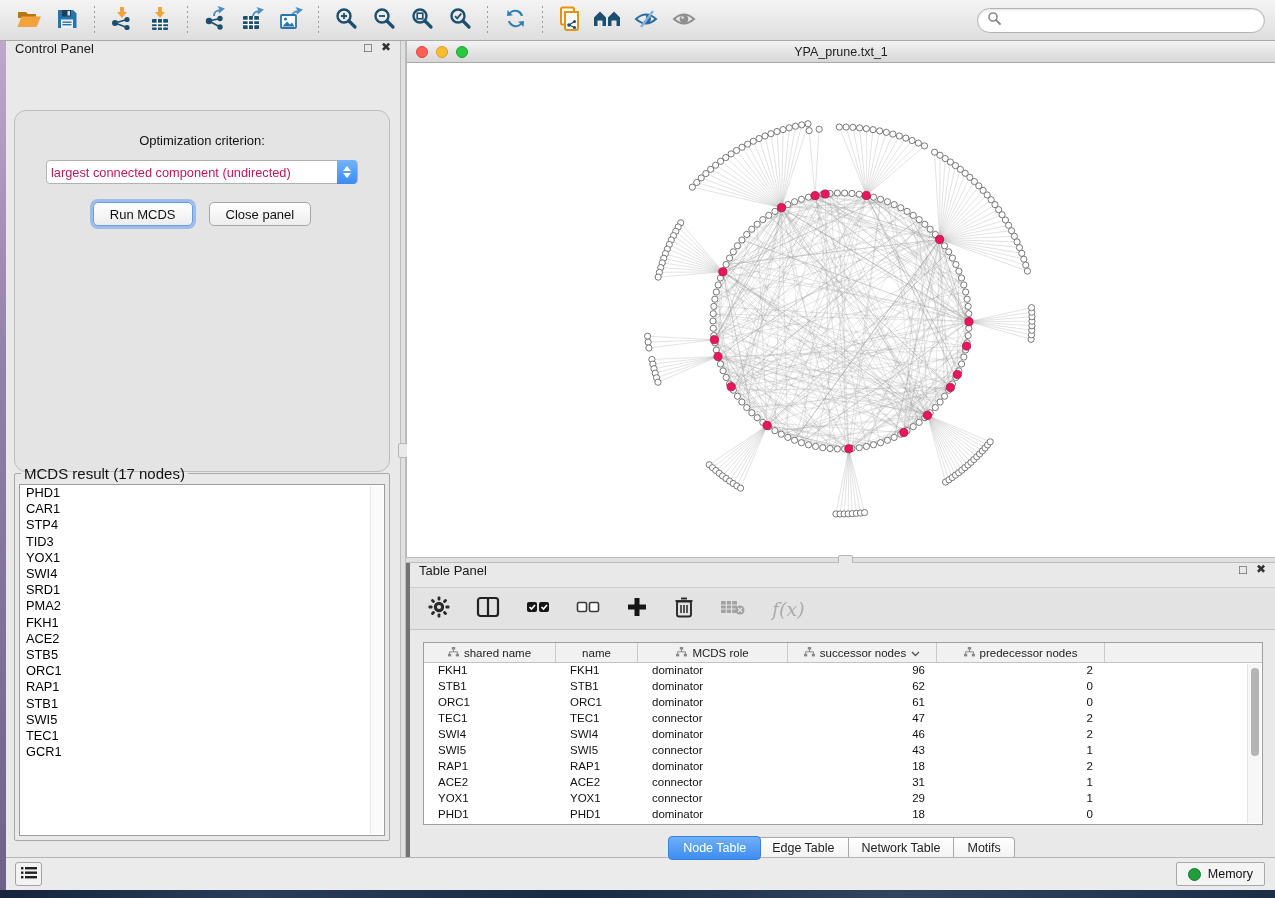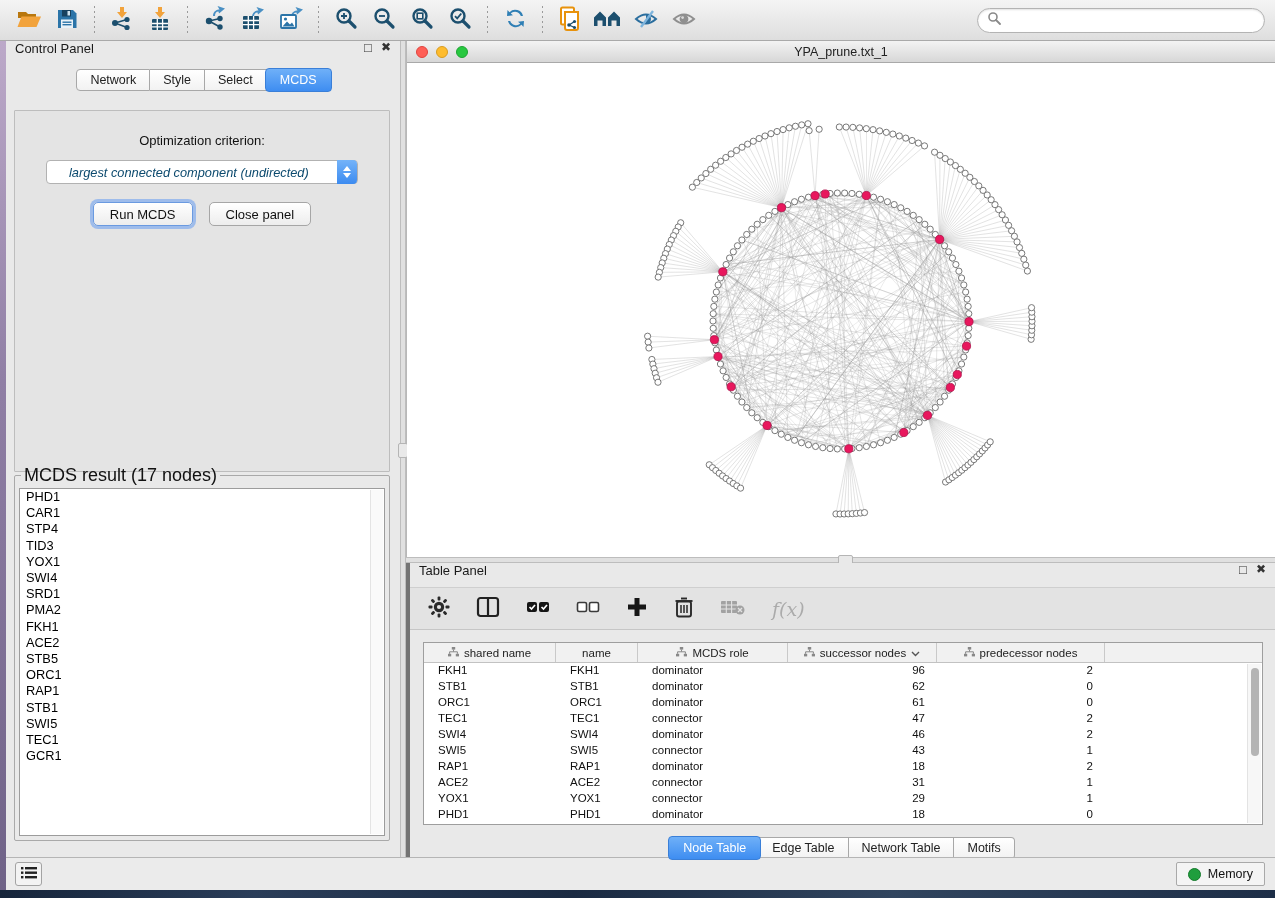--- a/index.html
+++ b/index.html
@@ -46,40 +46,40 @@
   .win-btn { font-size:12px; color:#333; line-height:1; cursor:default; }
   .win-btn.float { font-size:13px; }
   .seg-tabs { display:flex; justify-content:center; margin-top:4px; position:relative; }
   .seg { font-size:12.5px; color:#222; padding:3px 13px; background:linear-gradient(#ffffff,#f2f2f2);
     border:1px solid #a8a8a8; border-left:none; position:relative; }
   .seg:first-child { border-left:1px solid #a8a8a8; border-radius:4px 0 0 4px; }
   .seg:last-child { border-radius:0 4px 4px 0; }
   .seg.active { background:linear-gradient(#6fb0f8,#3e8df1); color:#fff; border-color:#3a7fd8;
     border-radius:4px; z-index:1; margin:-1px -2px; padding:4px 14px; border-left:1px solid #3a7fd8; }
   #tab-content { position:absolute; left:8px; right:10px; top:69px; height:362px;
-    border:1px solid #bdbdbd; border-radius:1px; background:#e4e4e4; text-align:center; }
+    border:1px solid #bdbdbd; border-radius:12px; background:#e4e4e4; text-align:center; }
   #opt-label { font-size:13px; color:#111; margin-top:22px; }
   #criterion { width:312px; height:24px; margin:12px auto 0; background:#fff;
     border:1px solid #b2b2b2; border-radius:4px; display:flex; align-items:center; position:relative; }
-  #criterion .val { font-size:12.8px; color:#0c4a6e; padding-left:22px; white-space:nowrap;font-style:italic; }
+  #criterion .val { font-size:12.8px; color:#be185d; padding-left:4px; white-space:nowrap; }
   #criterion .stepper { position:absolute; right:0; top:-1px; bottom:-1px; width:20px;
     background:linear-gradient(#74b3f9,#3c8bf0); border-radius:0 4px 4px 0;
     display:flex; flex-direction:column; align-items:center; justify-content:center; gap:2px; }
   .tri-up { width:0; height:0; border-left:4px solid transparent; border-right:4px solid transparent;
     border-bottom:5px solid #fff; }
   .tri-dn { width:0; height:0; border-left:4px solid transparent; border-right:4px solid transparent;
     border-top:5px solid #fff; }
   #btn-row { display:flex; justify-content:center; gap:16px; margin-top:18px; }
   .mac-btn { font-family:"Liberation Sans",sans-serif; font-size:13px; color:#111; height:24px;
     padding:0 16px; border:1px solid #a6a6a6; border-radius:5px;
     background:linear-gradient(#ffffff,#ededed); }
   .mac-btn.focused { box-shadow:0 0 0 3px rgba(100,155,240,.55); border-color:#6a9ae0; }
   #mcds-result { position:absolute; left:8px; right:10px; top:424px; height:376px;
     border:1px solid #a9a9a9; border-radius:2px; }
-  #mcds-result legend { font-size:18px; color:#111; margin-left:6px; padding:0 3px; }
+  #mcds-result legend { font-size:15px; color:#111; margin-left:6px; padding:0 3px; }
   #mcds-list { position:absolute; left:4px; right:4px; top:2px; bottom:4px; background:#fff;
     border:1px solid #9c9c9c; overflow:hidden; }
   #mcds-scroll { position:absolute; right:1px; top:1px; bottom:1px; width:13px;
     background:#fafafa; border-left:1px solid #e4e4e4; }
   .list-item { font-size:12.8px; color:#000; line-height:16.2px; padding-left:6px; }
 
   
   #v-splitter { width:6px; background:#e0e0e0; border-left:1px solid #bdbdbd; border-right:1px solid #bdbdbd; position:relative; }
   #v-knob { position:absolute; left:-3px; top:402px; width:10px; height:15px; background:#e9e9e9;
     border:1px solid #b5b5b5; border-radius:2px; }
@@ -303,26 +303,20 @@
   <div id="workspace">
 
     <div id="control-panel">
       <div class="panel-header">
         <span class="panel-title">Control Panel</span>
         <span class="win-btns">
           <span class="win-btn float">□</span>
           <span class="win-btn">✖</span>
         </span>
       </div>
-      <div class="seg-tabs" id="cp-tabs">
-          <div class="seg">Network</div>
-          <div class="seg">Style</div>
-          <div class="seg">Select</div>
-          <div class="seg active">MCDS</div>
-        </div>
       <div id="tab-content">
         <div id="opt-label">Optimization criterion:</div>
         <div id="criterion">
           <span class="val">largest connected component (undirected)</span>
           <span class="stepper">
               <span class="tri-up"></span>
               <span class="tri-dn"></span>
             </span>
         </div>
         <div id="btn-row">

